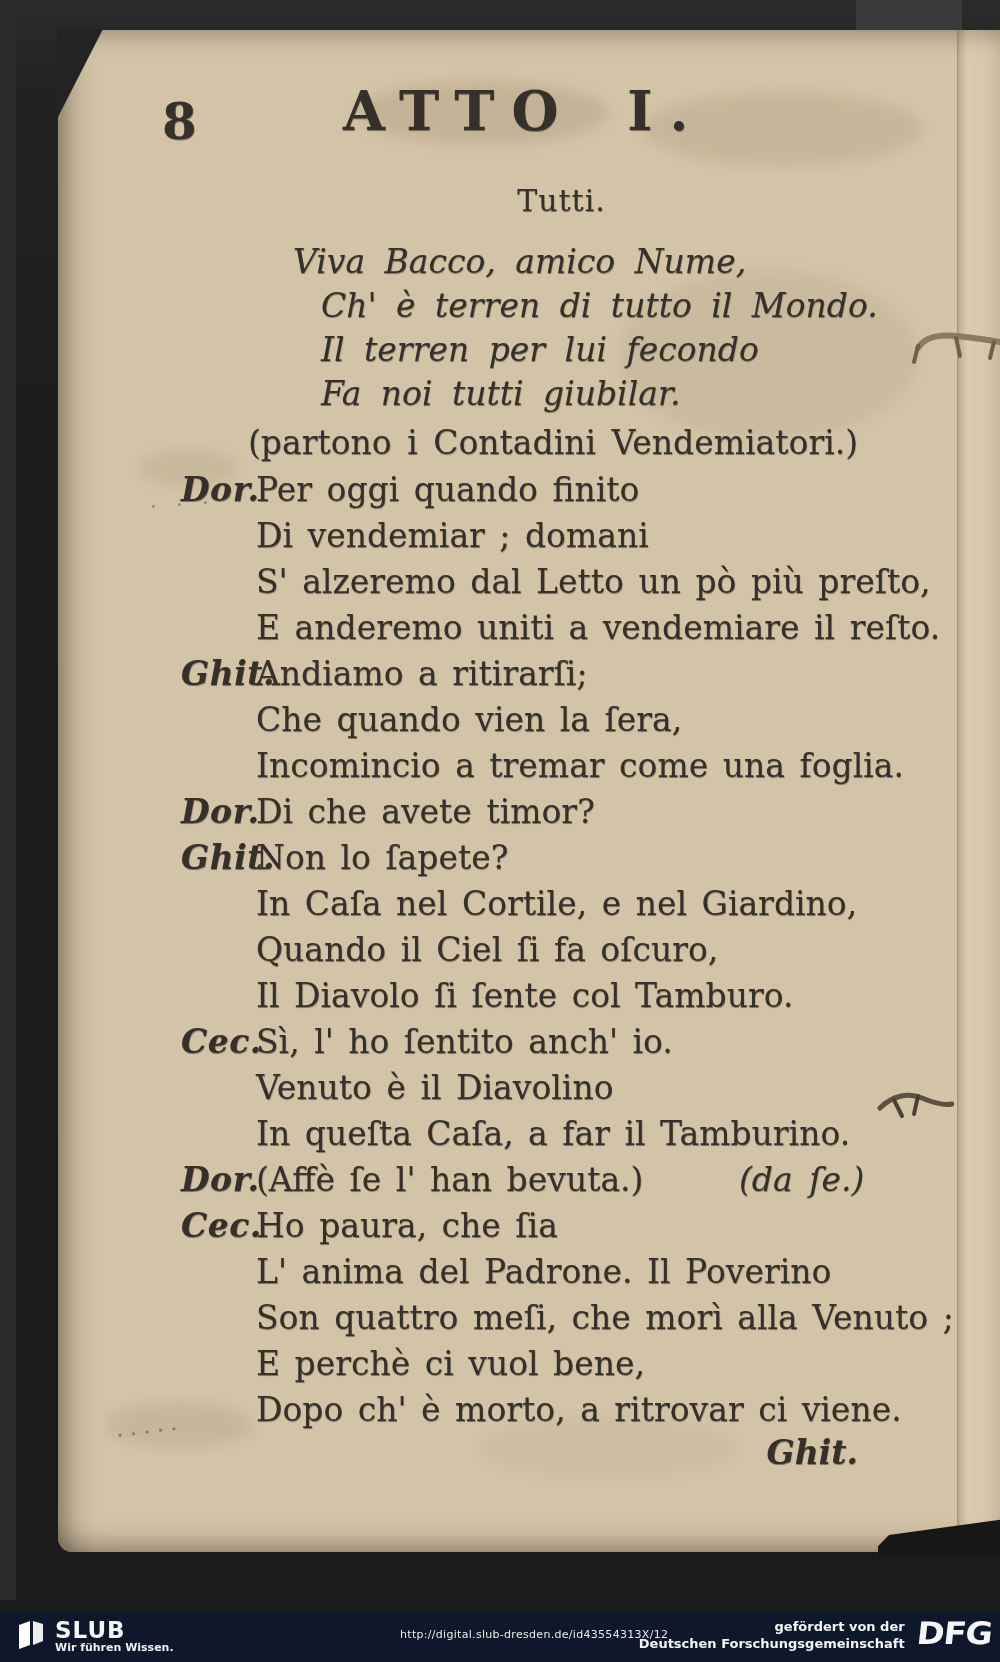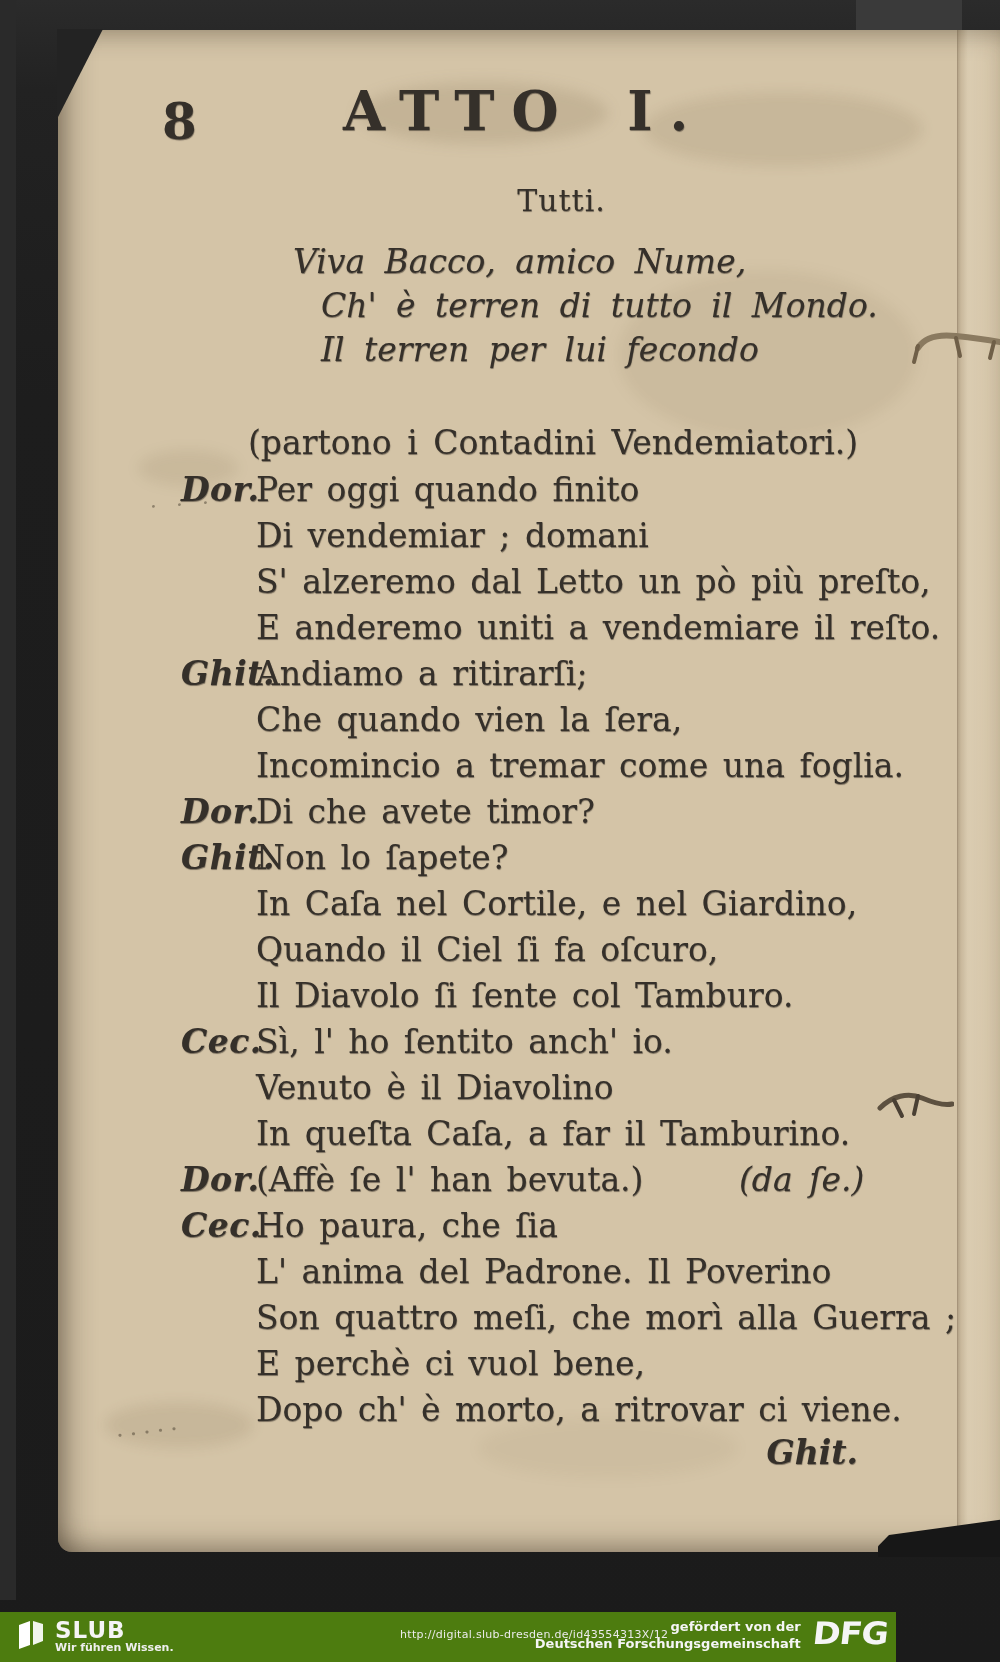--- a/index.html
+++ b/index.html
@@ -61,21 +61,21 @@
   .stagedir{position:absolute;left:190px;top:395px;font-size:33px;line-height:1.1;
     word-spacing:5px;white-space:nowrap;}
   .dialogue{position:absolute;left:107px;top:437px;width:800px;font-size:33px;margin-left:16px;}
   .dline{position:relative;height:46px;line-height:46px;padding-left:75px;white-space:nowrap;word-spacing:4px;}
   .dline .spk{position:absolute;left:0;top:0;font-style:italic;font-weight:bold;letter-spacing:0.5px;}
   .dline .aside{position:absolute;left:558px;top:0;font-style:italic;word-spacing:6px;}
   .catchword{position:absolute;left:560px;top:1405px;width:240px;text-align:right;
     font-size:33px;line-height:1.1;font-style:italic;font-weight:bold;}
 
   
-  .footer{position:absolute;left:0;top:1612px;width:896px;height:50px;background:#4d7c0f;
+  .footer{position:absolute;left:0;top:1612px;width:1000px;height:50px;background:#0f172a;
     font-family:"DejaVu Sans", sans-serif;color:#f5f5f5;}
   .f-left{position:absolute;left:16px;top:7px;display:flex;align-items:flex-start;gap:9px;}
   .slub-name{font-size:23px;font-weight:bold;line-height:22px;letter-spacing:1px;}
   .slub-tagline{font-size:11px;font-weight:bold;line-height:14px;color:#efefef;}
   .f-url{position:absolute;left:400px;top:16px;font-size:11px;color:#ebebeb;letter-spacing:0.3px;}
   .f-right{position:absolute;right:14px;top:6px;display:flex;align-items:flex-start;gap:12px;}
   .funding{text-align:right;font-size:13px;font-weight:bold;line-height:17px;}
   .dfg-mark{font-size:31px;font-weight:bold;letter-spacing:-1px;transform:scaleX(1.08) skewX(-6deg);
     transform-origin:left center;line-height:1;}
 </style>
@@ -108,20 +108,21 @@
   <div class="dots d2">·····</div>
 
   <div class="pagenum ink">8</div>
   <div class="act-heading ink">ATTO I.</div>
   <div class="scene-heading ink">Tutti.</div>
 
   <div class="verse ink">
     <div class="vline">Viva Bacco, amico Nume,</div>
     <div class="vline ind">Ch' è terren di tutto il Mondo.</div>
     <div class="vline ind">Il terren per lui fecondo</div>
+    <div class="vline ind">Fa noi tutti giubilar.</div>
   </div>
 
   <div class="stagedir ink">(partono i Contadini Vendemiatori.)</div>
 
   <div class="dialogue ink">
     <div class="dline"><span class="spk">Dor.</span><span class="txt">Per oggi quando finito</span></div>
     <div class="dline"><span class="spk"></span><span class="txt">Di vendemiar ;  domani</span></div>
     <div class="dline"><span class="spk"></span><span class="txt">S' alzeremo dal Letto un pò più preſto,</span></div>
     <div class="dline"><span class="spk"></span><span class="txt">E anderemo uniti a vendemiare il reſto.</span></div>
     <div class="dline"><span class="spk">Ghit.</span><span class="txt">Andiamo a ritirarſi;</span></div>
@@ -131,21 +132,21 @@
     <div class="dline"><span class="spk">Ghit.</span><span class="txt">Non lo ſapete?</span></div>
     <div class="dline"><span class="spk"></span><span class="txt">In Caſa nel Cortile,  e nel Giardino,</span></div>
     <div class="dline"><span class="spk"></span><span class="txt">Quando il Ciel ſi fa oſcuro,</span></div>
     <div class="dline"><span class="spk"></span><span class="txt">Il Diavolo ſi ſente col Tamburo.</span></div>
     <div class="dline"><span class="spk">Cec.</span><span class="txt">Sì, l' ho ſentito anch' io.</span></div>
     <div class="dline"><span class="spk"></span><span class="txt">Venuto è il Diavolino</span></div>
     <div class="dline"><span class="spk"></span><span class="txt">In queſta Caſa, a far il Tamburino.</span></div>
     <div class="dline"><span class="spk">Dor.</span><span class="txt">(Affè ſe l' han bevuta.)</span><span class="aside">(da ſe.)</span></div>
     <div class="dline"><span class="spk">Cec.</span><span class="txt">Ho paura, che ſia</span></div>
     <div class="dline"><span class="spk"></span><span class="txt">L' anima del Padrone.   Il Poverino</span></div>
-    <div class="dline"><span class="spk"></span><span class="txt">Son quattro meſi, che morì alla Guerra ;</span></div>
+    <div class="dline"><span class="spk"></span><span class="txt">Son quattro meſi, che morì alla Venuto ;</span></div>
     <div class="dline"><span class="spk"></span><span class="txt">E perchè ci vuol bene,</span></div>
     <div class="dline"><span class="spk"></span><span class="txt">Dopo ch' è morto, a ritrovar ci viene.</span></div>
   </div>
 
   <div class="catchword ink">Ghit.</div>
 
   <div class="corner-cut"></div>
   <div class="wedge"></div>
 </div>
 

